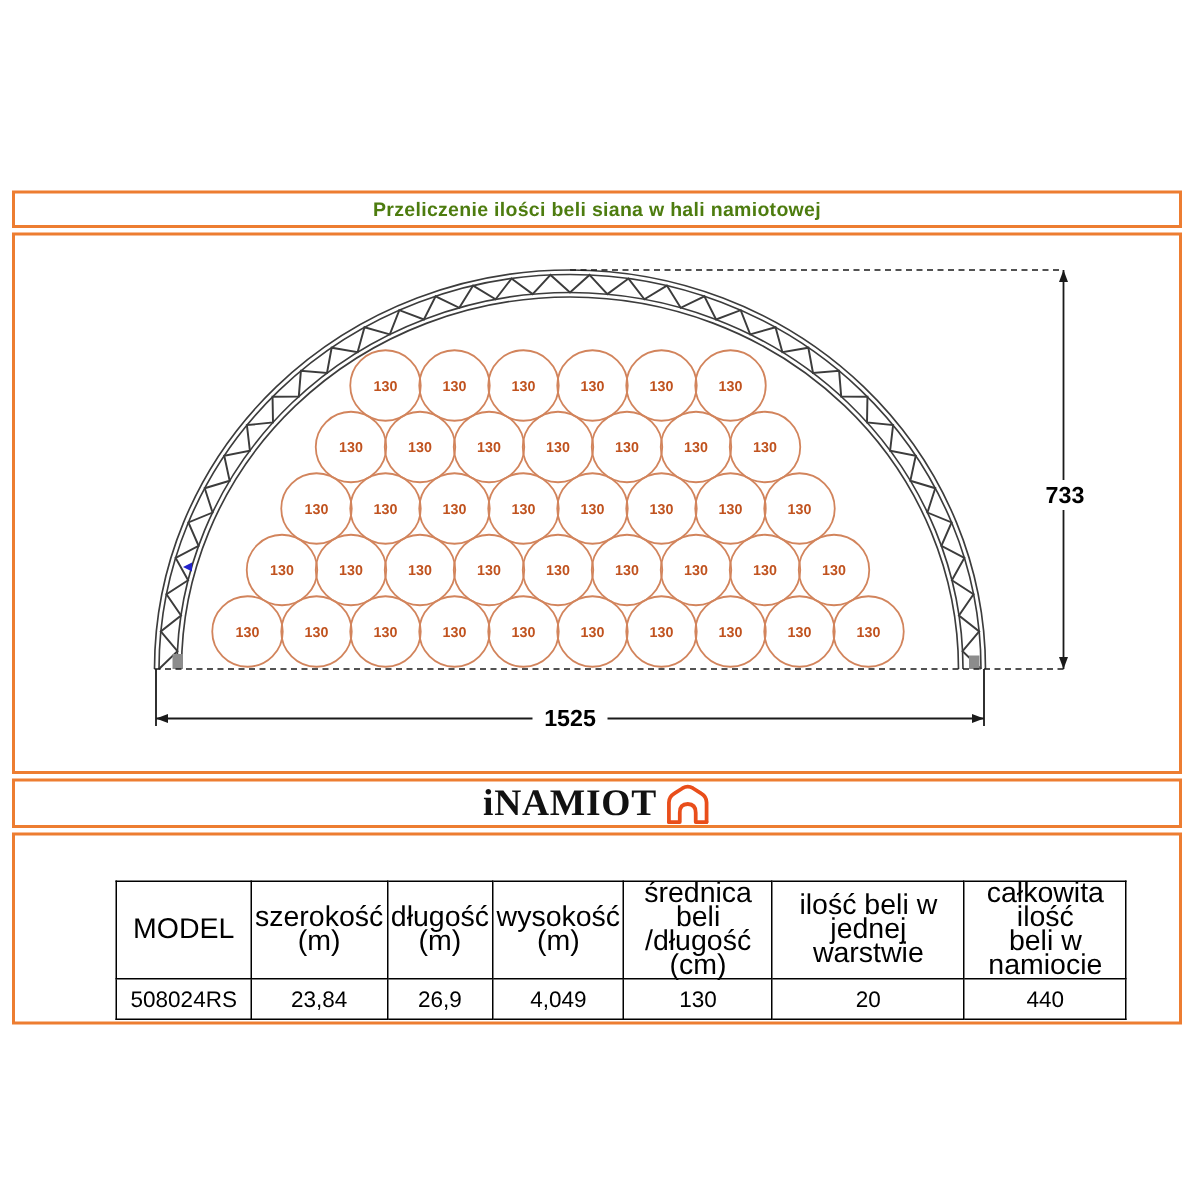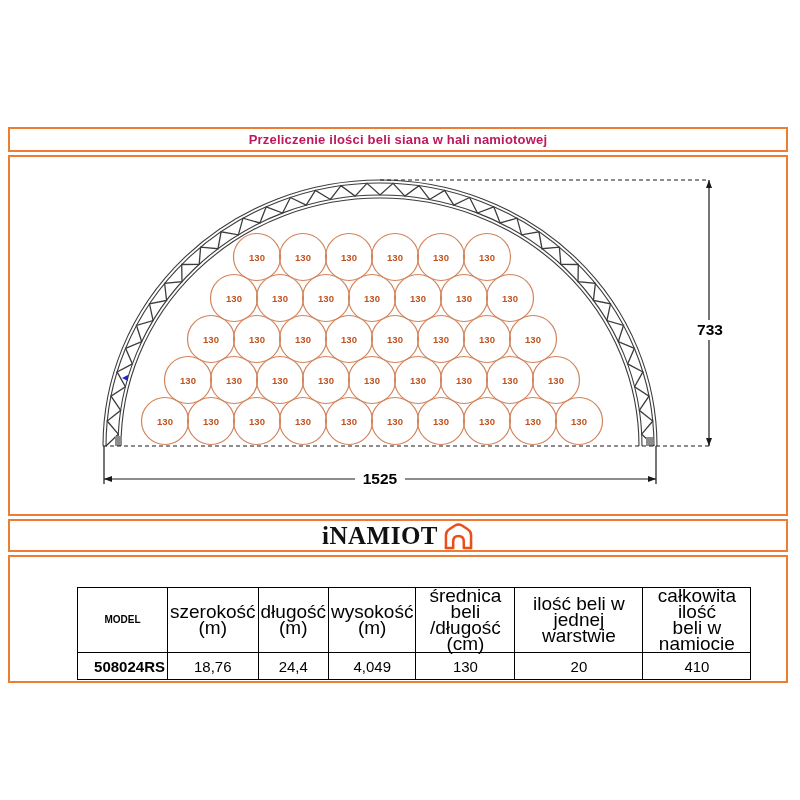--- a/index.html
+++ b/index.html
@@ -1,30 +1,30 @@
 <!DOCTYPE html>
 <html><head>
 <meta charset="utf-8">
 <style>
   html,body{margin:0;padding:0;background:#ffffff;}
   body{width:800px;height:800px;position:relative;font-family:"Liberation Sans",sans-serif;overflow:hidden;}
   .obox{position:absolute;left:8px;width:780px;border:2px solid #ED7D31;background:#ffffff;box-sizing:border-box;}
   #title-box{top:127px;height:25px;display:flex;align-items:center;justify-content:center;}
-  #title-box .ttl{font-size:13px;font-weight:bold;color:#be185d;letter-spacing:.2px;}
+  #title-box .ttl{font-size:13px;font-weight:bold;color:#4d7c0f;letter-spacing:.2px;}
   #diagram-box{top:155px;height:361px;}
   #diagram-box svg{display:block;}
   #logo-box{top:519px;height:33px;display:flex;align-items:center;justify-content:center;gap:5px;}
   .logo-text{font-family:"Liberation Serif",serif;font-weight:bold;font-size:25px;color:#111;letter-spacing:.5px;line-height:1;}
   #table-box{top:555px;height:128px;}
   table.spec{border-collapse:collapse;position:absolute;left:67px;top:30px;table-layout:fixed;background:#fff;}
   table.spec td{border:1.5px solid #000;text-align:center;vertical-align:middle;padding:0 2px;color:#000;box-sizing:border-box;}
   td.hdr{font-size:19px;font-weight:normal;height:36px;line-height:16px;}
-  td.hdr.bold1{font-weight:bold;font-size:10px;}
+  td.hdr.bold1{font-weight:normal;font-size:19px;}
   td.val{font-size:15px;height:27px;}
-  td.val.bold1{font-weight:bold;text-align:right;}
+  td.val.bold1{font-weight:normal;}
 </style>
 </head>
 <body>
 
 <div class="obox" id="title-box">
   <span class="ttl">Przeliczenie ilości beli siana w hali namiotowej</span>
 </div>
 
 <div class="obox" id="diagram-box">
   <svg id="dome-svg" width="776" height="357" viewBox="0 0 776 357">
@@ -159,22 +159,22 @@
           <td class="hdr bold1">MODEL</td>
           <td class="hdr">szerokość<br>(m)</td>
           <td class="hdr">długość<br>(m)</td>
           <td class="hdr">wysokość<br>(m)</td>
           <td class="hdr">średnica beli<br>/długość (cm)</td>
           <td class="hdr">ilość beli w jednej<br>warstwie</td>
           <td class="hdr">całkowita ilość<br>beli w namiocie</td>
         </tr>
       <tr id="val-row">
           <td class="val bold1">508024RS</td>
-          <td class="val">18,76</td>
-          <td class="val">24,4</td>
+          <td class="val">23,84</td>
+          <td class="val">26,9</td>
           <td class="val">4,049</td>
           <td class="val">130</td>
           <td class="val">20</td>
-          <td class="val">410</td>
+          <td class="val">440</td>
         </tr>
     </tbody>
   </table>
 </div>
 
 </body></html>

